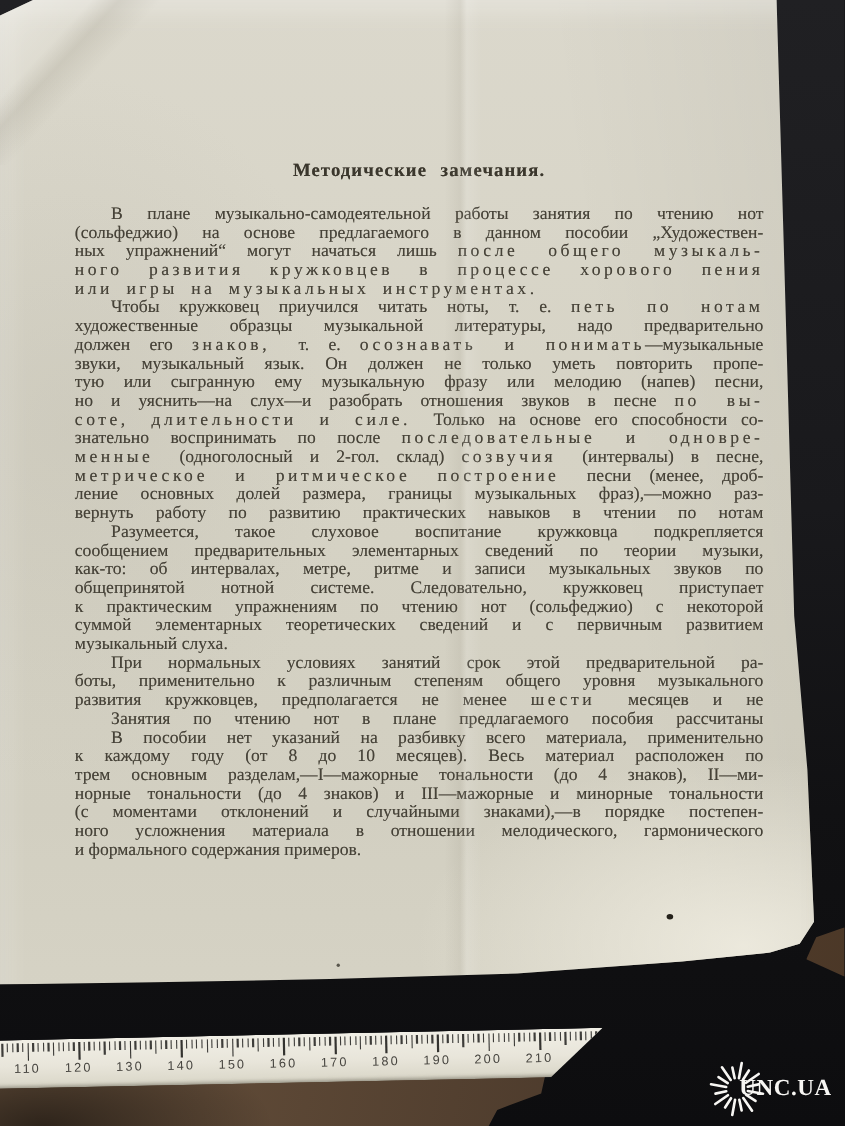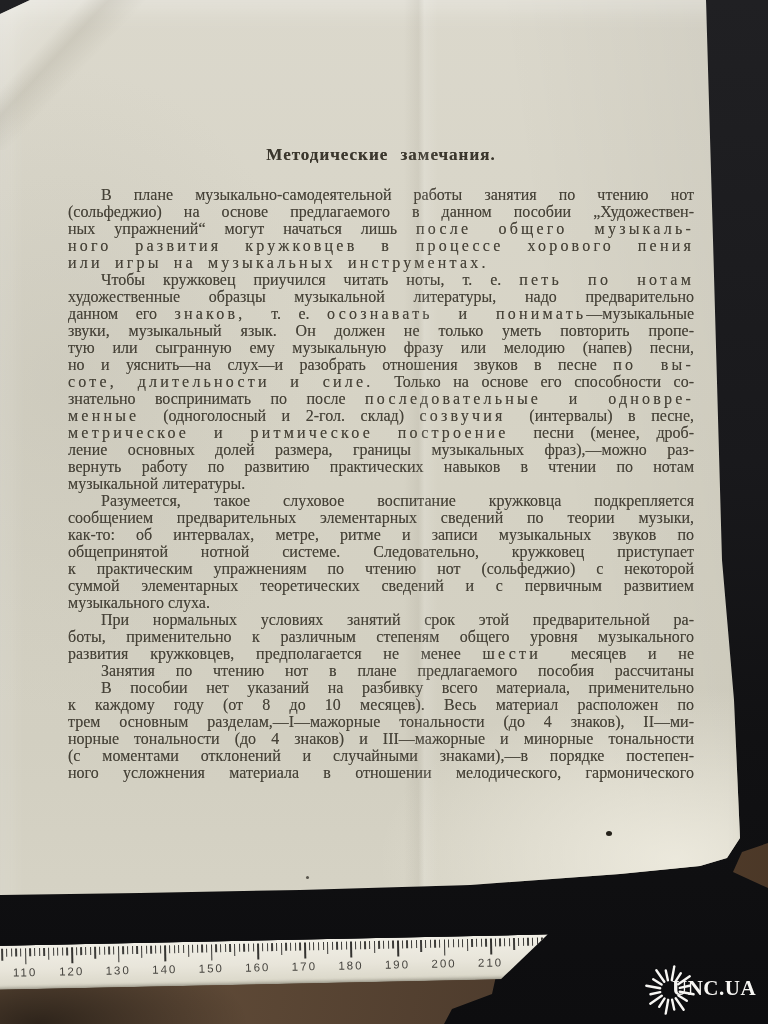--- a/index.html
+++ b/index.html
@@ -103,48 +103,48 @@
     <div class="content">
       <h1 class="title">Методические замечания.</h1>
       <div class="body-text" id="bodyText">
           <div class="line first"><span>В плане музыкально-самодеятельной работы занятия по чтению нот</span></div>
           <div class="line"><span>(сольфеджио) на основе предлагаемого в данном пособии „Художествен-</span></div>
           <div class="line"><span>ных упражнений“ могут начаться лишь </span><span class="sp">после общего музыкаль-</span></div>
           <div class="line"><span class="sp">ного развития кружковцев в процессе хорового пения</span></div>
           <div class="line last"><span class="sp">или игры на музыкальных инструментах.</span></div>
           <div class="line first"><span>Чтобы кружковец приучился читать ноты, т. е. </span><span class="sp">петь по нотам</span></div>
           <div class="line"><span>художественные образцы музыкальной литературы, надо предварительно</span></div>
-          <div class="line"><span>данном его </span><span class="sp">знаков, </span><span>т. е. </span><span class="sp">осознавать и понимать</span><span>—музыкальные</span></div>
+          <div class="line"><span>должен его </span><span class="sp">знаков, </span><span>т. е. </span><span class="sp">осознавать и понимать</span><span>—музыкальные</span></div>
           <div class="line"><span>звуки, музыкальный язык. Он должен не только уметь повторить пропе-</span></div>
           <div class="line"><span>тую или сыгранную ему музыкальную фразу или мелодию (напев) песни,</span></div>
           <div class="line"><span>но и уяснить—на слух—и разобрать отношения звуков в песне </span><span class="sp">по вы-</span></div>
           <div class="line"><span class="sp">соте, длительности и силе. </span><span>Только на основе его способности со-</span></div>
           <div class="line"><span>знательно воспринимать по после </span><span class="sp">последовательные и одновре-</span></div>
           <div class="line"><span class="sp">менные </span><span>(одноголосный и 2-гол. склад) </span><span class="sp">созвучия </span><span>(интервалы) в песне,</span></div>
           <div class="line"><span class="sp">метрическое и ритмическое построение </span><span>песни (менее, дроб-</span></div>
           <div class="line"><span>ление основных долей размера, границы музыкальных фраз),—можно раз-</span></div>
           <div class="line"><span>вернуть работу по развитию практических навыков в чтении по нотам</span></div>
-          <div class="line last"><span>музыкальной литературы.</span></div>
           <div class="line first"><span>Разумеется, такое слуховое воспитание кружковца подкрепляется</span></div>
           <div class="line"><span>сообщением предварительных элементарных сведений по теории музыки,</span></div>
           <div class="line"><span>как-то: об интервалах, метре, ритме и записи музыкальных звуков по</span></div>
           <div class="line"><span>общепринятой нотной системе. Следовательно, кружковец приступает</span></div>
           <div class="line"><span>к практическим упражнениям по чтению нот (сольфеджио) с некоторой</span></div>
           <div class="line"><span>суммой элементарных теоретических сведений и с первичным развитием</span></div>
-          <div class="line last"><span>музыкального слуха.</span></div>
+          <div class="line last"><span>музыкальный слуха.</span></div>
           <div class="line first"><span>При нормальных условиях занятий срок этой предварительной ра-</span></div>
           <div class="line"><span>боты, применительно к различным степеням общего уровня музыкального</span></div>
           <div class="line"><span>развития кружковцев, предполагается не менее </span><span class="sp">шести </span><span>месяцев и не</span></div>
           <div class="line first"><span>Занятия по чтению нот в плане предлагаемого пособия рассчитаны</span></div>
           <div class="line first"><span>В пособии нет указаний на разбивку всего материала, применительно</span></div>
           <div class="line"><span>к каждому году (от 8 до 10 месяцев). Весь материал расположен по</span></div>
           <div class="line"><span>трем основным разделам,—I—мажорные тональности (до 4 знаков), II—ми-</span></div>
           <div class="line"><span>норные тональности (до 4 знаков) и III—мажорные и минорные тональности</span></div>
           <div class="line"><span>(с моментами отклонений и случайными знаками),—в порядке постепен-</span></div>
           <div class="line"><span>ного усложнения материала в отношении мелодического, гармонического</span></div>
+          <div class="line last"><span>и формального содержания примеров.</span></div>
         </div>
     </div>
   </div>
 
   <div class="wood"></div>
   <div class="wood-corner"></div>
 
   <div class="ruler" id="ruler">
       <div class="tick half" style="left: 9.31px;"></div>
       <div class="tick mm" style="left: 13.965px;"></div>

